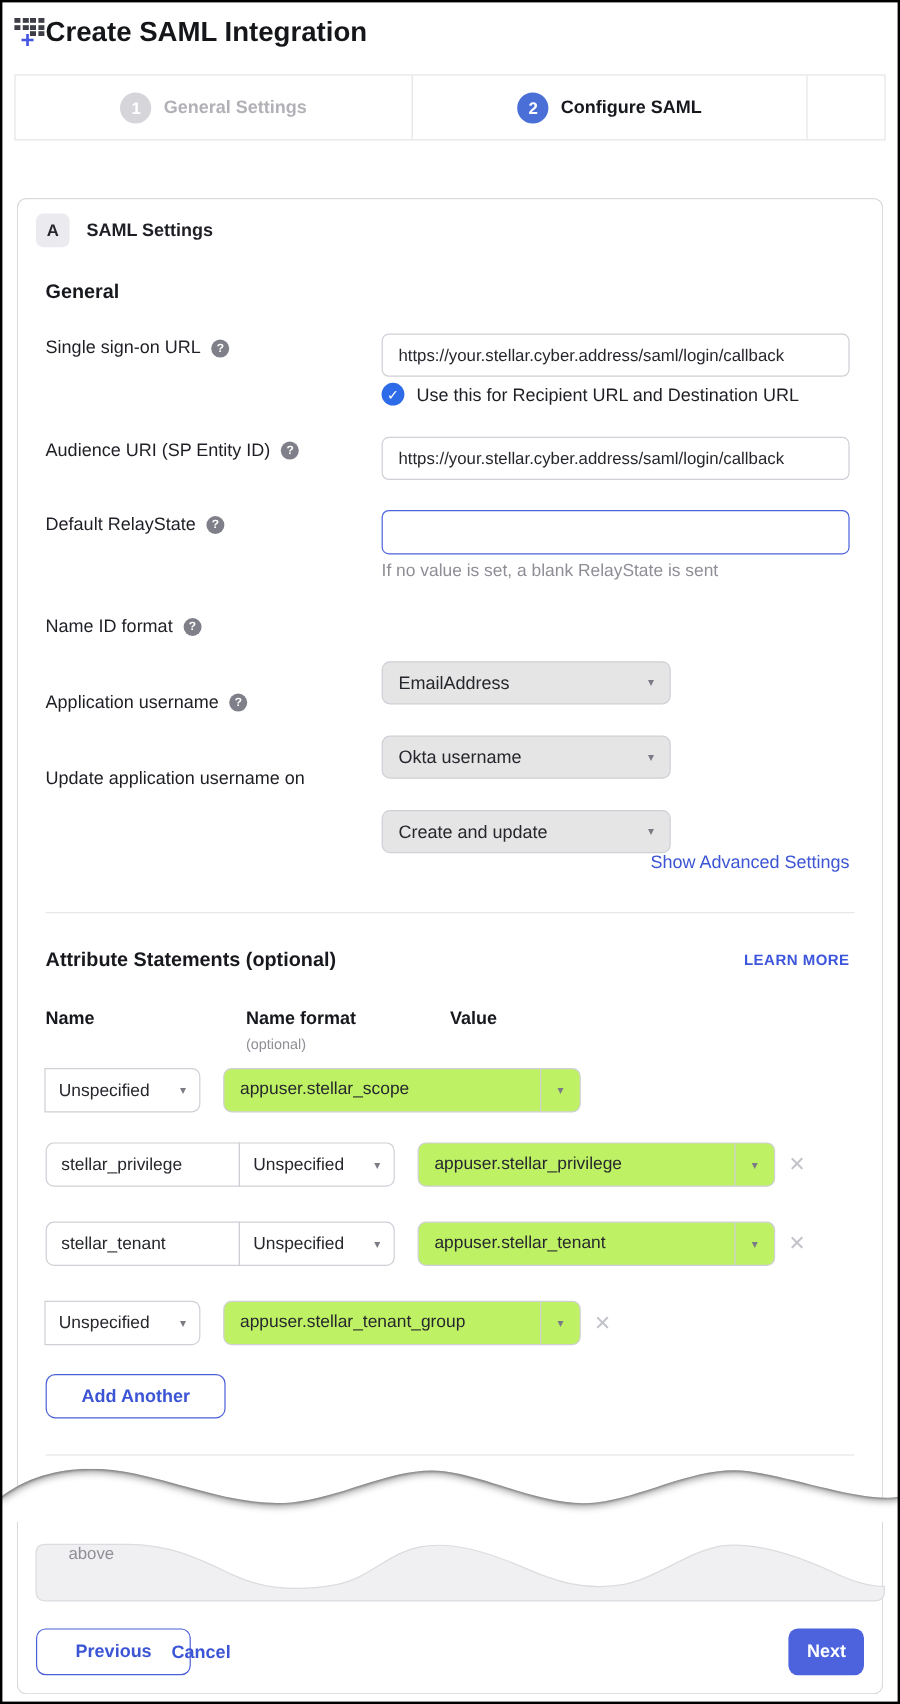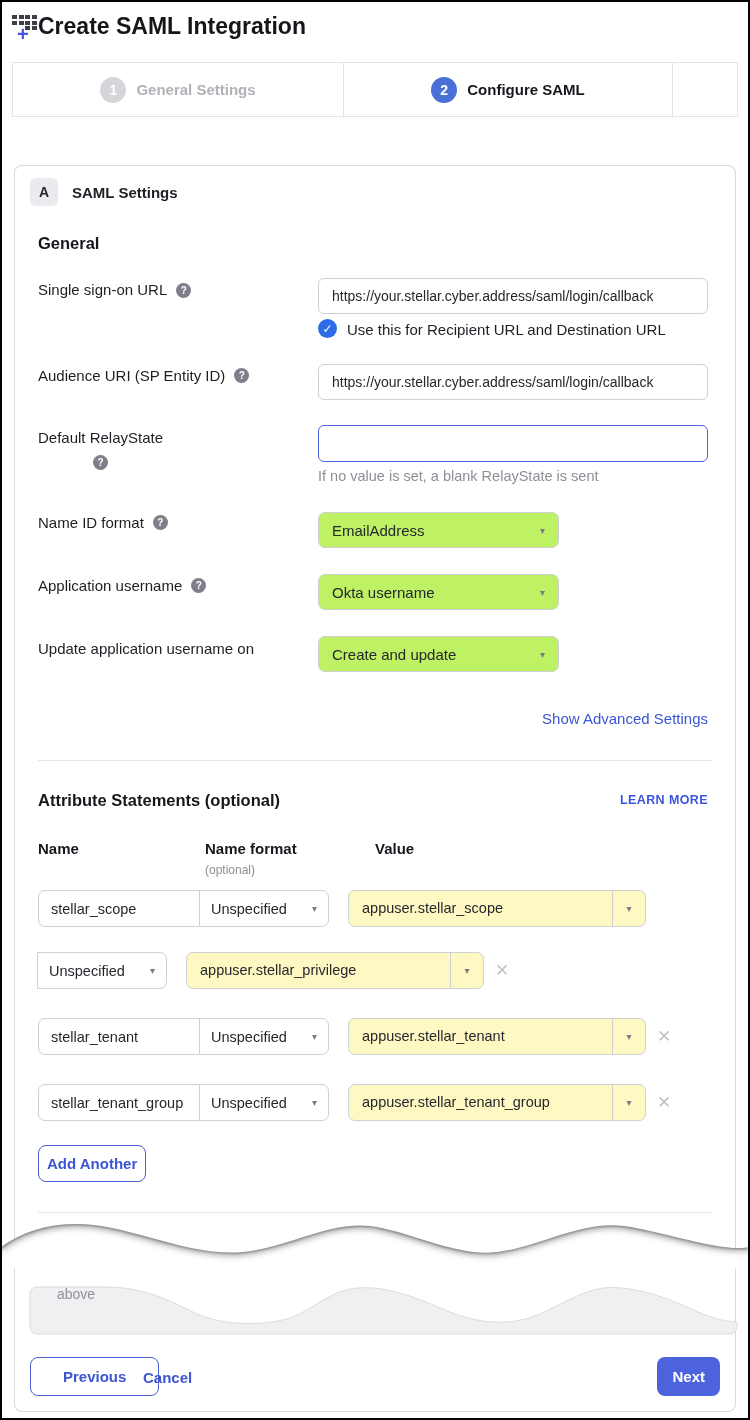--- a/index.html
+++ b/index.html
@@ -42,35 +42,35 @@
   .field-label { font-size:15px; color:#1e1f25; }
   .help-icon { width:15px; height:15px; border-radius:50%; background:#7f7f89; color:#fff; font-size:10px; font-weight:bold; display:flex; align-items:center; justify-content:center; }
 
   .text-input { width:390px; height:36px; border:1px solid #cfcfd6; border-radius:6px; padding:0 13px; font-size:14px; color:#26272d; font-family:"Liberation Sans",sans-serif; background:#fff; outline:none; }
   .text-input.focused { border:1.5px solid #4c63dc; }
 
   .checkbox { width:19px; height:19px; border-radius:50%; background:#2e6be8; color:#fff; font-size:12px; display:flex; align-items:center; justify-content:center; }
   .checkbox-label { font-size:15px; color:#1e1f25; }
   .helper-text { font-size:14.5px; color:#8e8e96; }
 
-  .select { width:241px; height:36px; border:1px solid #cfcfd6; border-radius:7px; background:#bef264; display:flex; align-items:center; justify-content:space-between; padding:0 13px; font-size:15px; color:#26272d; cursor:pointer; }
+  .select { width:241px; height:36px; border:1px solid #cfcfd6; border-radius:7px; background:#e5e5e5; display:flex; align-items:center; justify-content:space-between; padding:0 13px; font-size:15px; color:#26272d; cursor:pointer;margin-top:39px; }
   .caret { color:#7b7b85; font-size:10px; }
 
   .link { color:#3c55d4; font-size:15px; cursor:pointer; }
   .learn-more { color:#3c55dd; font-size:12.5px; font-weight:bold; letter-spacing:.4px; cursor:pointer; }
 
   .divider { height:1px; background:#e7e7eb; }
 
   .col-header { font-size:15px; font-weight:bold; color:#17181d; }
   .col-note { font-size:12px; color:#8e8e96; }
 
   .attr-row { position:absolute; left:38px; height:37px; display:flex; align-items:center; z-index:5; }
   .attr-name { width:162px; height:37px; border:1px solid #cfcfd6; border-radius:7px 0 0 7px; padding:0 12px; font-size:14.5px; color:#26272d; font-family:"Liberation Sans",sans-serif; outline:none; }
   .attr-format { width:130px; height:37px; margin-left:-1px; border:1px solid #cfcfd6; border-radius:0 7px 7px 0; display:flex; align-items:center; justify-content:space-between; padding:0 11px; font-size:14.5px; color:#26272d; cursor:pointer; background:#fff; }
-  .attr-value { margin-left:19px; width:298px; height:37px; border:1px solid #cfcfd6; border-radius:7px; display:flex; background:#fef9c3; }
+  .attr-value { margin-left:19px; width:298px; height:37px; border:1px solid #cfcfd6; border-radius:7px; display:flex; background:#bef264; }
   .attr-value .val { flex:1; padding:0 13px; line-height:35px; font-size:14.5px; color:#26272d; }
   .caret-seg { width:33px; border-left:1px solid #cfcfd6; display:flex; align-items:center; justify-content:center; cursor:pointer; }
   .remove-x { margin-left:11px; color:#c2c2ca; font-size:17px; cursor:pointer; }
 
   .btn-outline { border:1.5px solid #4a5fd6; background:#fff; color:#3c55d4; font-size:15px; font-weight:bold; border-radius:8px; padding:10px 32px; cursor:pointer; font-family:"Liberation Sans",sans-serif; }
   .btn-primary { border:none; background:#4c63dd; color:#fff; font-size:15px; font-weight:bold; border-radius:8px; padding:11px 15px; cursor:pointer; font-family:"Liberation Sans",sans-serif;margin-left:20px; }
   .cancel-link { font-size:15px; font-weight:bold; color:#3c55d4; cursor:pointer; }
 
   svg.tear { position:absolute; left:0; top:1203px; z-index:2; }
   svg.graypanel { position:absolute; left:28px; top:1280px; z-index:4; }
@@ -128,21 +128,21 @@
     <span>✓</span>
   </div>
   <span class="abs checkbox-label" style="left:347px; top:321px;">Use this for Recipient URL and Destination URL</span>
 
   <div class="abs label-row" style="left:38px; top:367px;">
     <span class="field-label">Audience URI (SP Entity ID)</span>
     <span class="help-icon">?</span>
   </div>
   <input class="abs text-input" style="left: 318px; top: 364px;" value="https://your.stellar.cyber.address/saml/login/callback">
 
-  <div class="abs label-row" style="left:38px; top:429px;flex-direction:column;">
+  <div class="abs label-row" style="left:38px; top:429px;">
     <span class="field-label">Default RelayState</span>
     <span class="help-icon">?</span>
   </div>
   <input class="abs text-input focused" style="left: 318px; top: 425px; height: 37px;" value="">
   <span class="abs helper-text" style="left:318px; top:468px;">If no value is set, a blank RelayState is sent</span>
 
   <div class="abs label-row" style="left:38px; top:514px;">
     <span class="field-label">Name ID format</span>
     <span class="help-icon">?</span>
   </div>
@@ -174,34 +174,34 @@
 
   <div class="abs group-heading" style="left:38px; top:791px;">Attribute Statements (optional)</div>
   <span class="abs learn-more" style="right:42px; top:793px;">LEARN MORE</span>
 
   <span class="abs col-header" style="left:38px; top:840px;">Name</span>
   <span class="abs col-header" style="left:205px; top:840px;">Name format</span>
   <span class="abs col-note" style="left:205px; top:863px;">(optional)</span>
   <span class="abs col-header" style="left:375px; top:840px;">Value</span>
 
   <div class="attr-row" style="top:890px;">
-    <input class="attr-name" value="stellar_scope" style="">
     <div class="attr-format">
       <span>Unspecified</span>
       <span class="caret">▾</span>
     </div>
     <div class="attr-value">
       <span class="val">appuser.stellar_scope</span>
       <span class="caret-seg">
           <span class="caret">▾</span>
         </span>
     </div>
   </div>
 
   <div class="attr-row" style="top:952px;">
+    <input class="attr-name" value="stellar_privilege" style="">
     <div class="attr-format">
       <span>Unspecified</span>
       <span class="caret">▾</span>
     </div>
     <div class="attr-value">
       <span class="val">appuser.stellar_privilege</span>
       <span class="caret-seg">
           <span class="caret">▾</span>
         </span>
     </div>
@@ -217,35 +217,34 @@
     <div class="attr-value">
       <span class="val">appuser.stellar_tenant</span>
       <span class="caret-seg">
           <span class="caret">▾</span>
         </span>
     </div>
     <span class="remove-x">✕</span>
   </div>
 
   <div class="attr-row" style="top:1084px;">
-    <input class="attr-name" value="stellar_tenant_group" style="">
     <div class="attr-format">
       <span>Unspecified</span>
       <span class="caret">▾</span>
     </div>
     <div class="attr-value">
       <span class="val">appuser.stellar_tenant_group</span>
       <span class="caret-seg">
           <span class="caret">▾</span>
         </span>
     </div>
     <span class="remove-x">✕</span>
   </div>
 
-  <button class="abs btn-outline" style="left:38px; top:1145px; padding:9px 8px;text-align:center;">Add Another</button>
+  <button class="abs btn-outline" style="left:38px; top:1145px; padding:9px 29px;text-align:center;">Add Another</button>
 
   <div class="abs divider" style="left:38px; top:1212px; width:674px;"></div>
 
   <svg class="tear" width="750" height="92" viewBox="0 0 750 92">
     <defs>
       <filter id="blurBig" x="-20%" y="-100%" width="140%" height="300%">
           <feGaussianBlur stdDeviation="3.2"></feGaussianBlur>
         </filter>
       <filter id="blurSmall" x="-20%" y="-100%" width="140%" height="300%">
           <feGaussianBlur stdDeviation="1"></feGaussianBlur>

